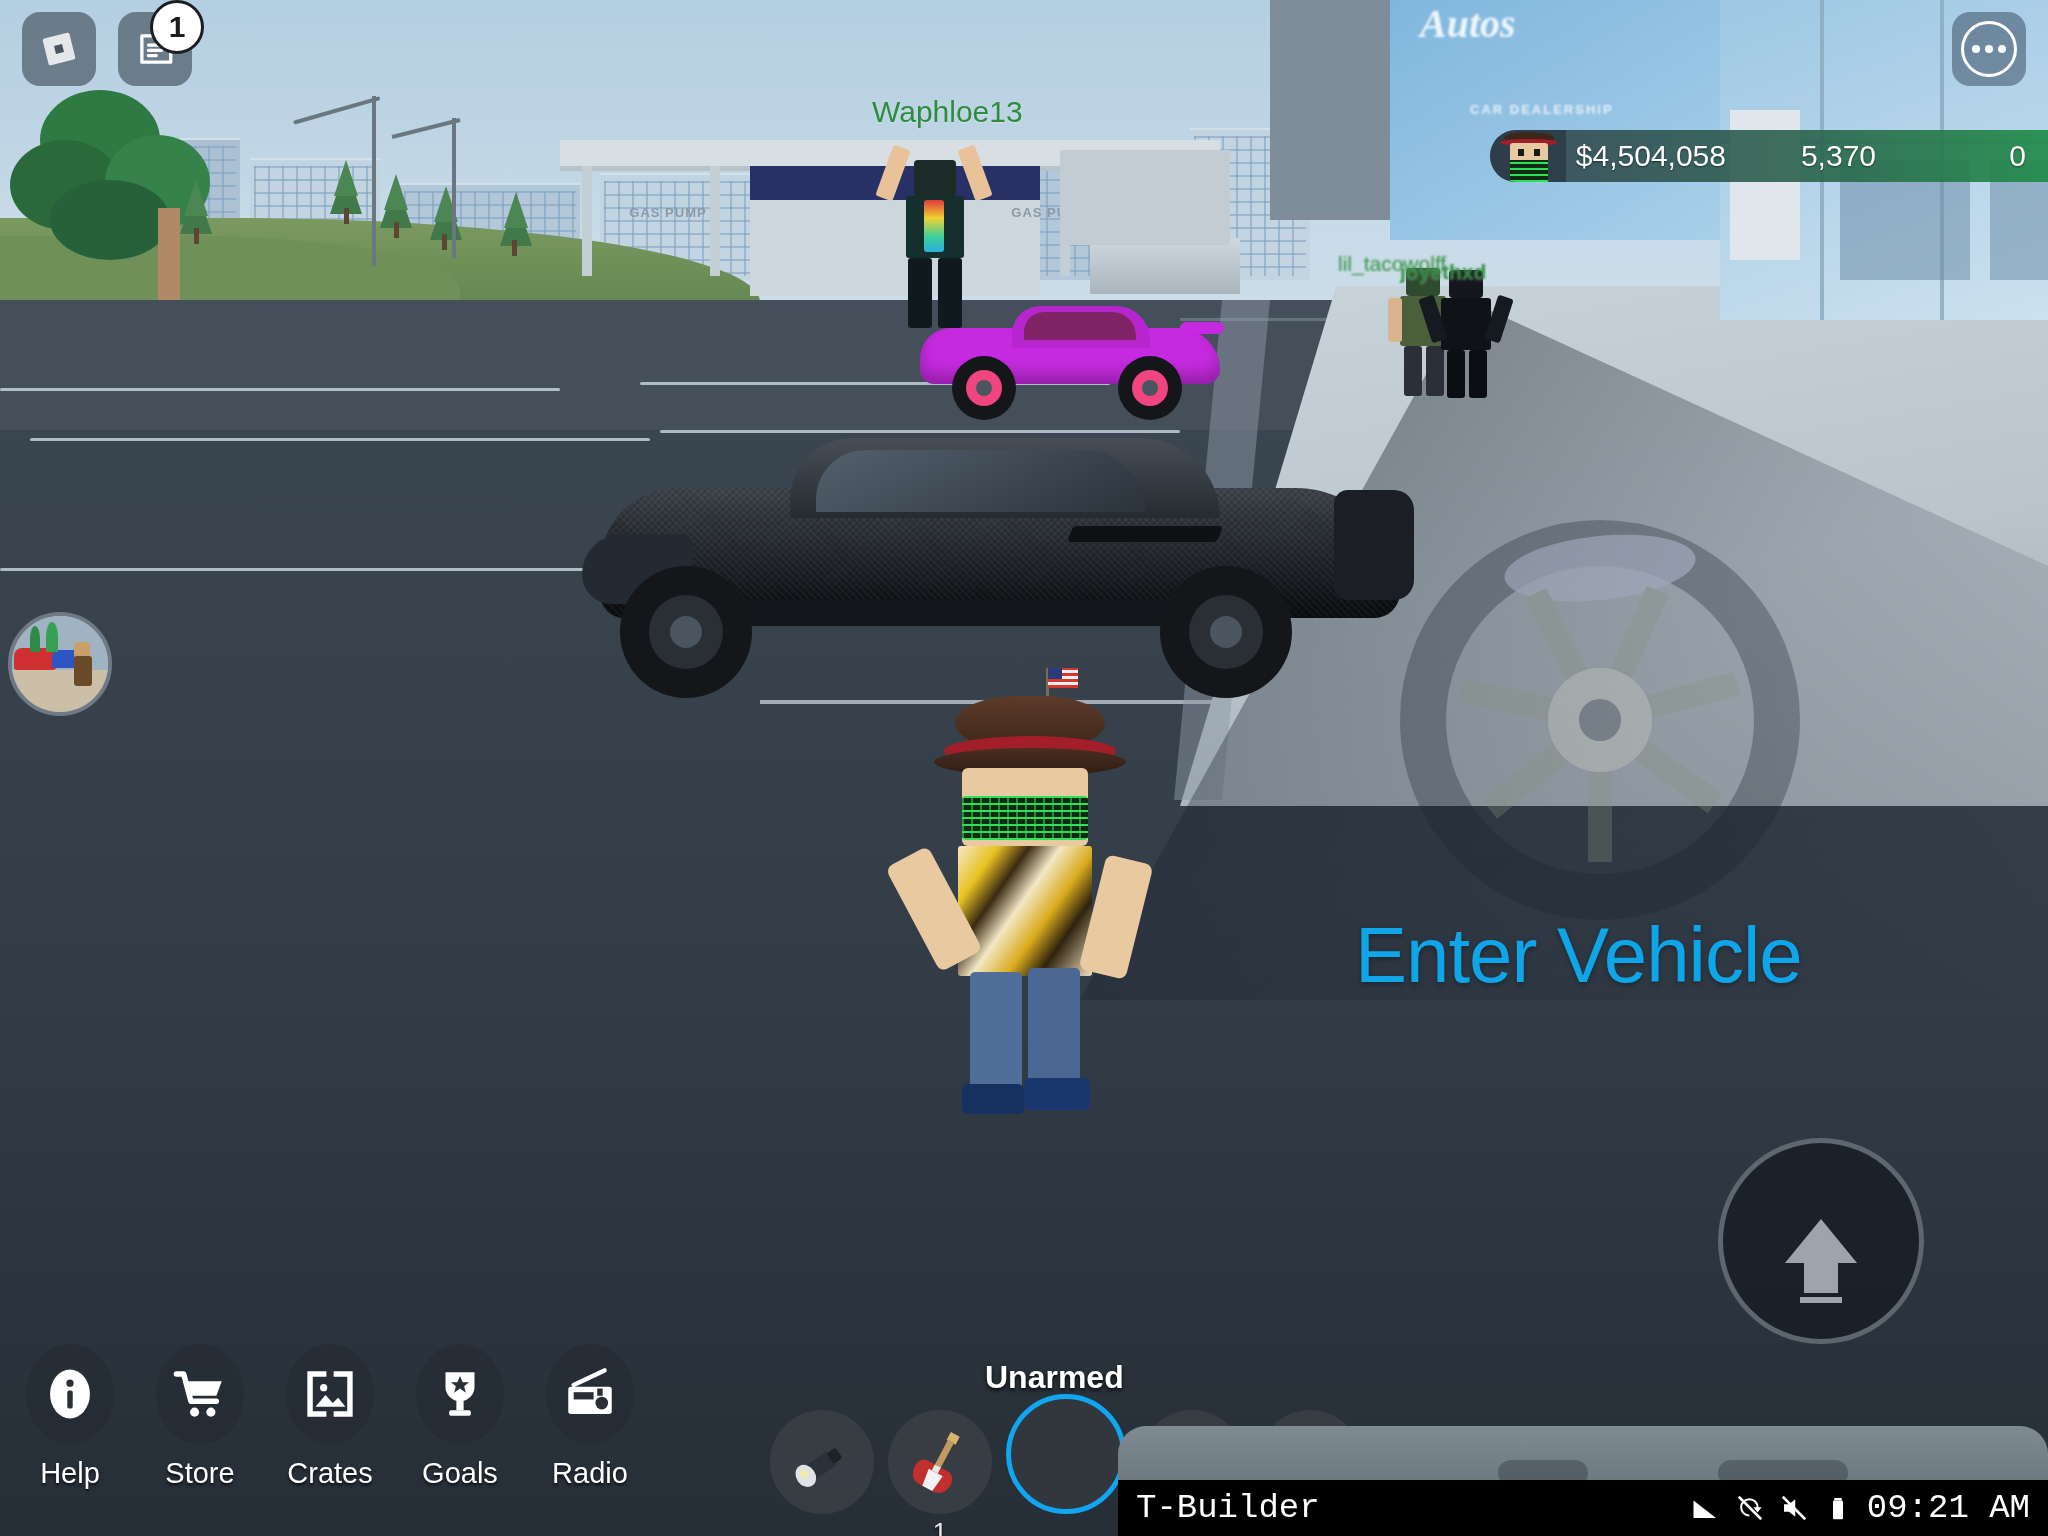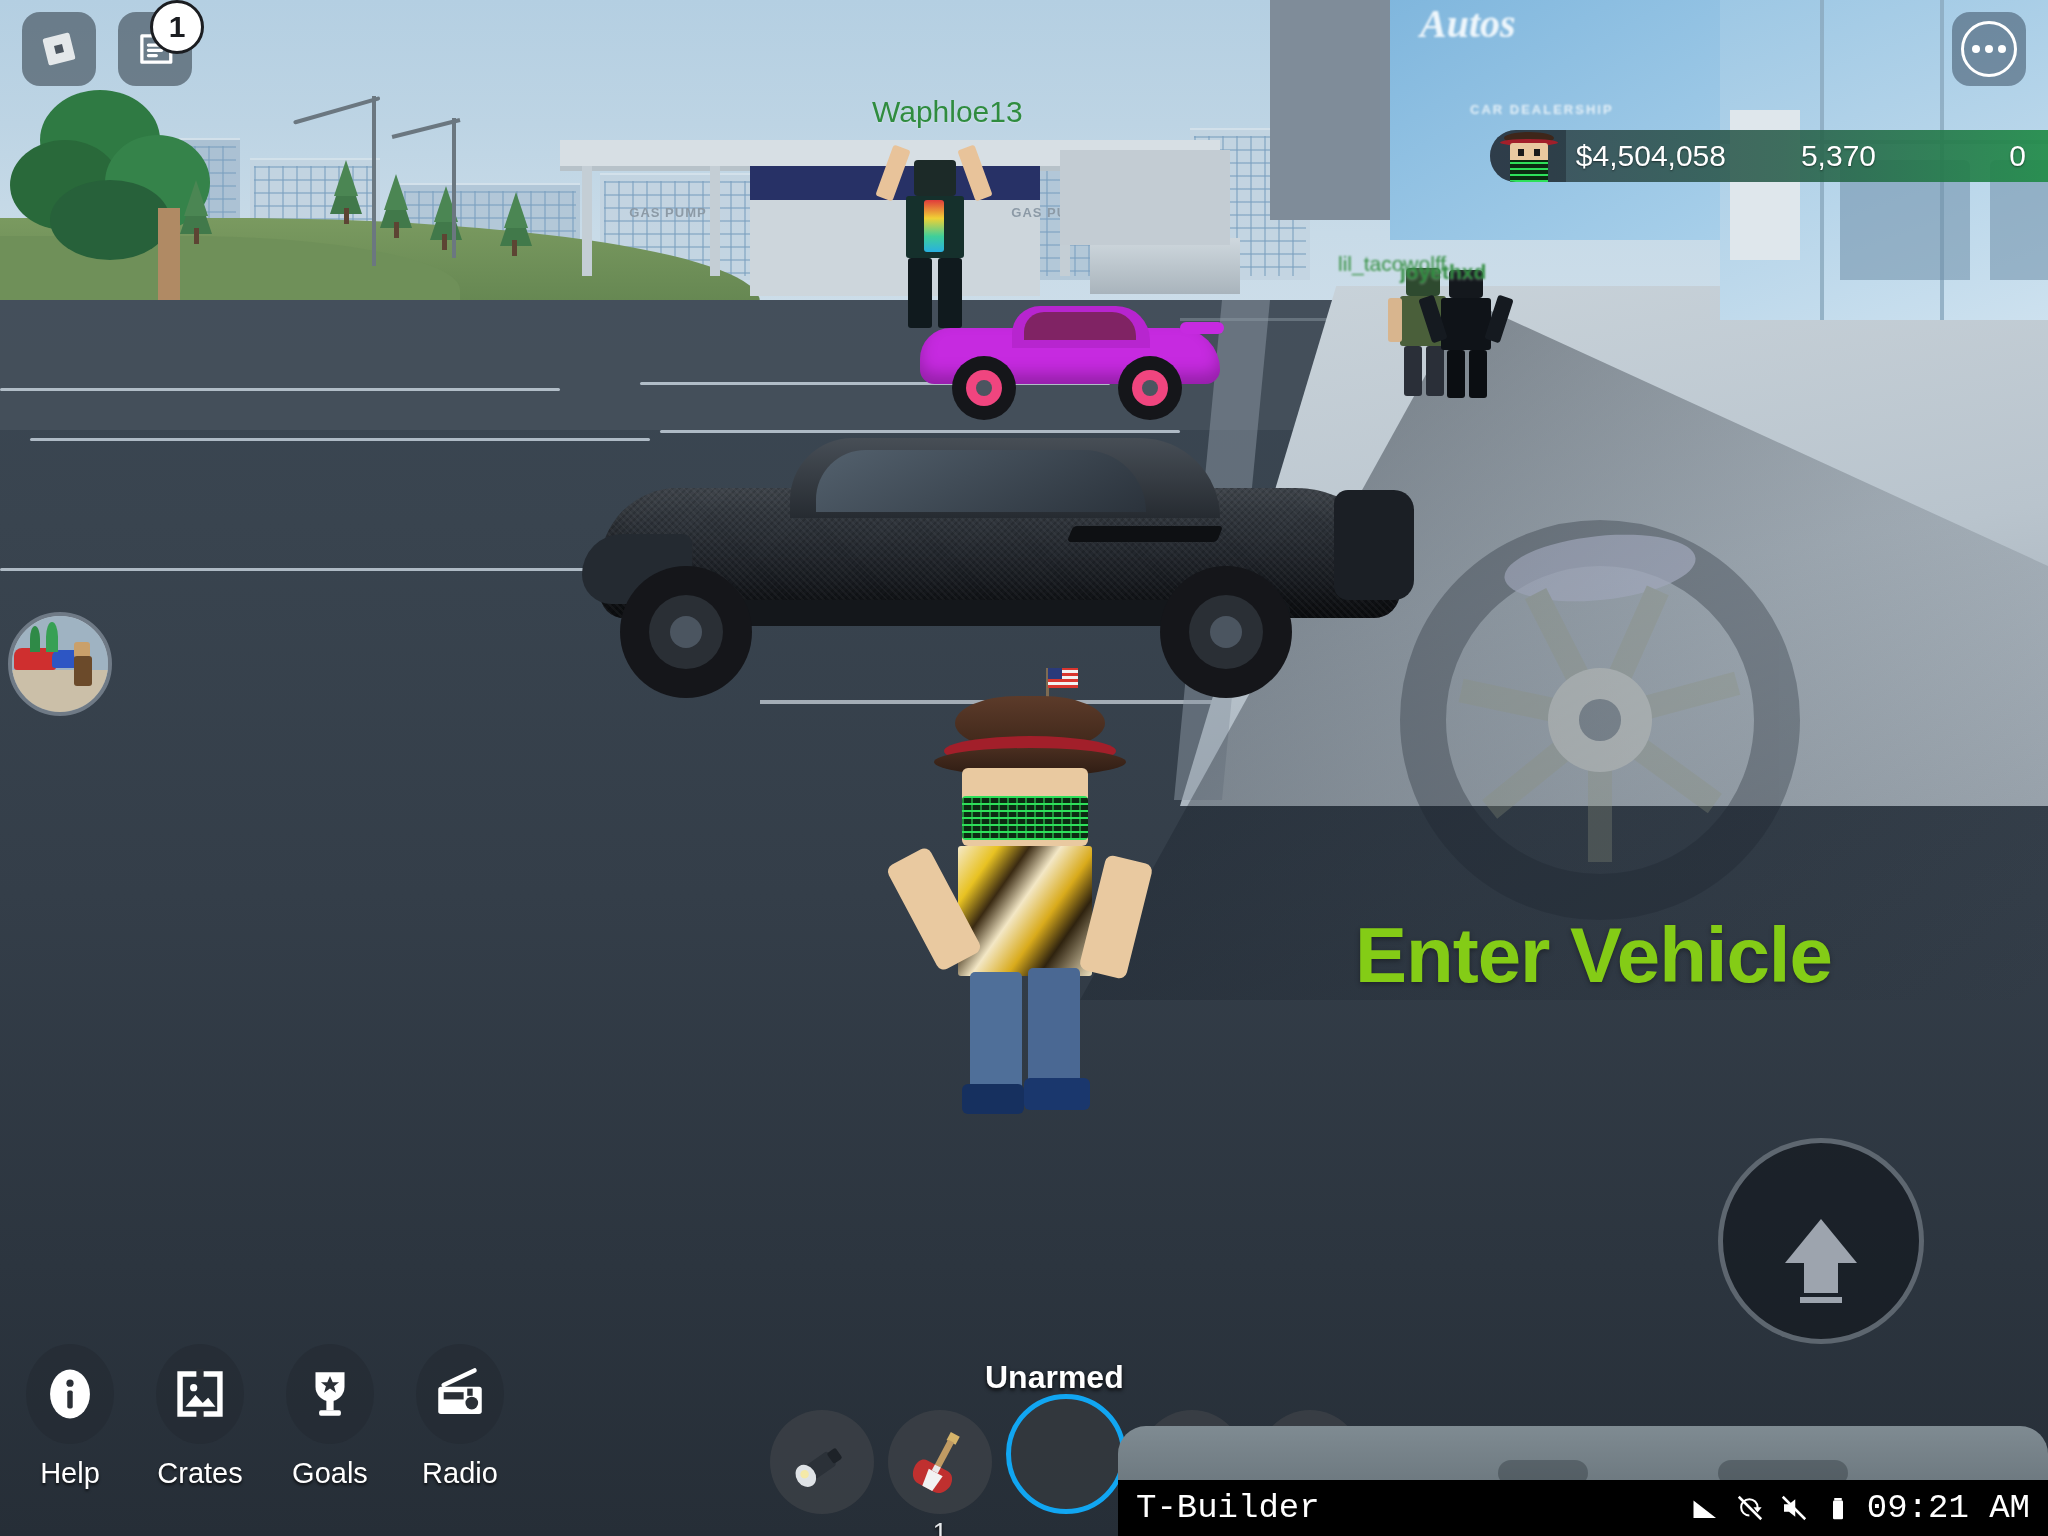--- a/index.html
+++ b/index.html
@@ -155,21 +155,21 @@
   #wheel{position:absolute;left:1400px;top:520px;width:400px;height:400px;opacity:.30;}
   #wheel .tire{position:absolute;inset:0;border-radius:50%;border:46px solid #1b232d;}
   #wheel .hl{position:absolute;left:26%;top:4%;width:48%;height:16%;border-radius:50%;
     background:rgba(190,190,230,.75);transform:rotate(-6deg);}
   #wheel .spokes{position:absolute;inset:52px;border-radius:50%;}
   #wheel .spoke{position:absolute;left:50%;top:50%;width:24px;height:48%;margin-left:-12px;
     background:#8b917d;transform-origin:50% 0;}
   #wheel .hub{position:absolute;left:50%;top:50%;width:104px;height:104px;margin:-52px 0 0 -52px;
     border-radius:50%;background:#d8d6c8;}
   #wheel .hub::after{content:"";position:absolute;inset:30%;border-radius:50%;background:#3d4750;}
-  #enter-vehicle{position:absolute;left:1355px;top:910px;color:#84cc16;font-size:78px;font-weight:bold;
+  #enter-vehicle{position:absolute;left:1355px;top:910px;color:#0ea5e9;font-size:78px;font-weight:normal;
     letter-spacing:-1px;text-shadow:0 2px 5px rgba(0,0,0,.35);white-space:nowrap;cursor:pointer;}
 
   
   #jump-btn{position:absolute;left:1718px;top:1138px;width:196px;height:196px;border-radius:50%;
     background:rgba(12,16,22,.55);border:5px solid rgba(150,160,172,.55);
     display:flex;align-items:center;justify-content:center;cursor:pointer;}
   #jump-btn .arrow{width:0;height:0;border-left:36px solid transparent;border-right:36px solid transparent;
     border-bottom:44px solid rgba(168,176,186,.92);position:relative;}
   #jump-btn .stem{position:absolute;left:50%;top:44px;width:34px;height:30px;margin-left:-17px;
     background:rgba(168,176,186,.92);}
@@ -494,20 +494,31 @@
       <div class="ic">
         <svg viewBox="0 0 64 64">
             <ellipse cx="32" cy="32" rx="22" ry="27" fill="#fff"></ellipse>
         <circle cx="32" cy="20" r="4" fill="#2a2f36"></circle>
             <rect x="29" y="28" width="6" height="20" rx="2" fill="#2a2f36"></rect>
           </svg>
       </div>
       <div class="lbl">Help</div>
     </div>
 
+    <div class="menuitem">
+      <div class="ic">
+        <svg viewBox="0 0 64 64">
+            <path d="M6 10h8l8 30h28" stroke="#fff" stroke-width="6" fill="none" stroke-linecap="round" stroke-linejoin="round"></path>
+        <path d="M18 18h38l-6 16H22z" fill="#fff"></path>
+            <circle cx="26" cy="52" r="5" fill="#fff"></circle>
+            <circle cx="44" cy="52" r="5" fill="#fff"></circle>
+          </svg>
+      </div>
+      <div class="lbl">Store</div>
+    </div>
 
 
 
     <div class="menuitem">
       <div class="ic">
         <svg viewBox="0 0 64 64">
             <path d="M10 10h44v44H10z" fill="none" stroke="#fff" stroke-width="6"></path>
         <circle cx="25" cy="25" r="4" fill="#fff"></circle>
             <path d="M16 46l11-13 8 9 6-6 8 10z" fill="#fff"></path>
         <rect x="28" y="4" width="8" height="12" fill="#2a2f36"></rect>

